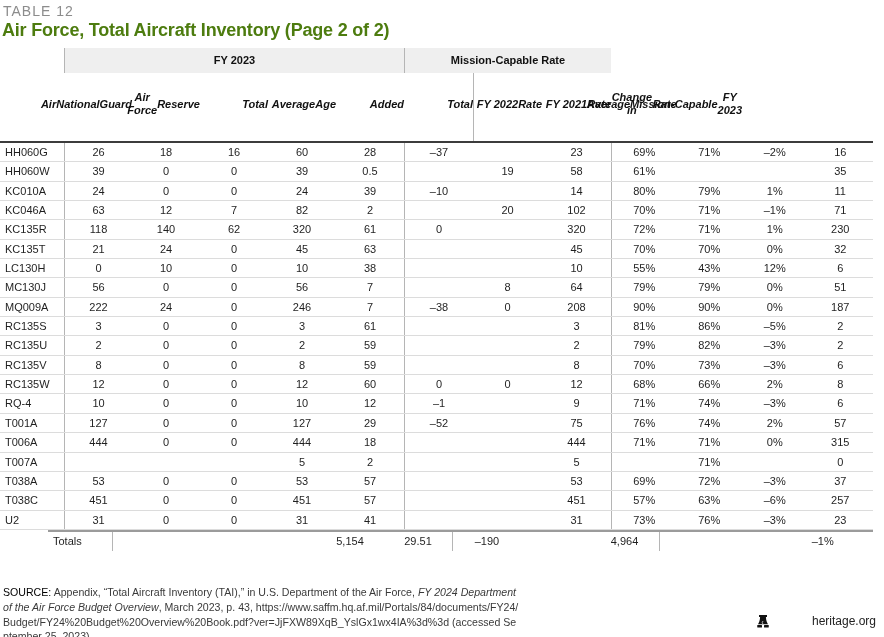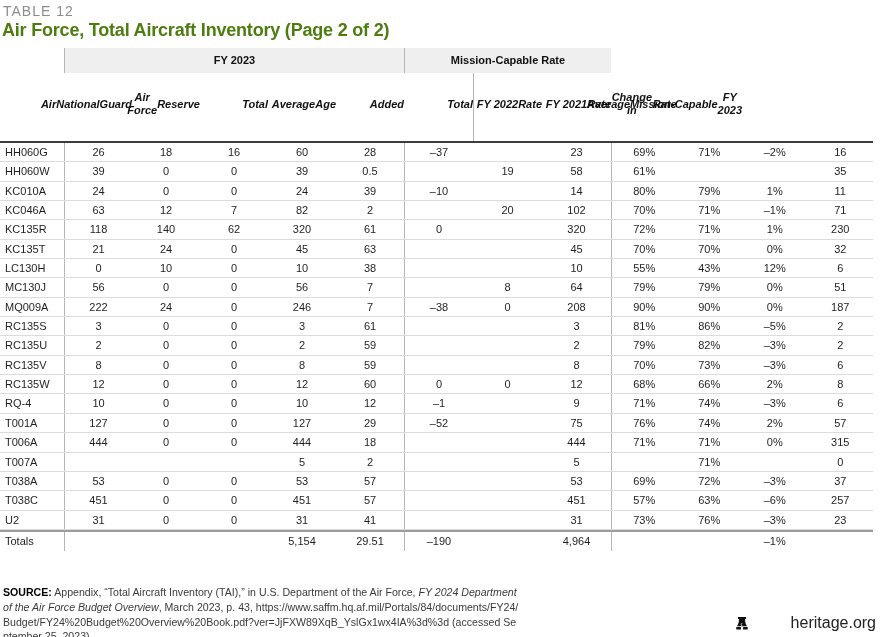--- a/index.html
+++ b/index.html
@@ -36,38 +36,38 @@
   .gs { border-left:1px solid #b5b5b5; }
 
   .row { border-bottom:1px solid #dcdcdc; }
   .row:last-of-type { border-bottom:none; }
   .cell {
     height:18.35px; line-height:18.5px; font-size:11px; text-align:center;
     color:#1f1f1f; white-space:nowrap; overflow:hidden;
   }
   .row-label { text-align:left; padding-left:5px; }
 
-  .totals { border-top:2px solid #9b9b9b; border-bottom:1px solid #cfcfcf; }
+  .totals { border-top:2px solid #9b9b9b; border-bottom:1px solid #cfcfcf;margin-left:48px; }
   .totals .cell { height:19.5px; line-height:19.5px; }
 
   .source-note {
     position:absolute; top:585px; left:3px; width:519px;
     font-size:10.6px; line-height:14.8px; color:#3a3a3a;
     overflow-wrap:anywhere; word-break:break-all;
   }
-  .source-note .src-label { font-weight:bold; color:#000; word-break:normal; }
+  .source-note .src-label { font-weight:normal; color:#000; word-break:normal; }
   .source-note .it { font-style:italic; word-break:normal; }
   .source-note .plain { word-break:normal; }
 
   .brand {
     position:absolute; right:8px; top:614px;
     display:flex; align-items:center; gap:5px;
   }
   .bell { width:14px; height:13px; display:block; }
-  .site { font-size:16px; color:#222;margin-left:37px; }
+  .site { font-size:12px; color:#222;margin-left:37px; }
 </style>
 </head>
 <body>
 
 <div class="page">
 
   <div class="table-label">TABLE 12</div>
   <h1 class="page-title">Air Force, Total Aircraft Inventory (Page 2 of 2)</h1>
 
   <div class="tbl">

